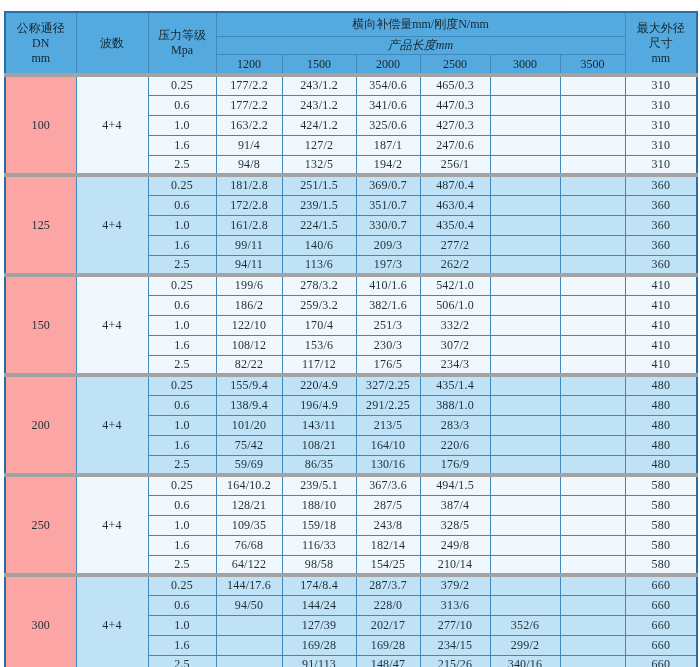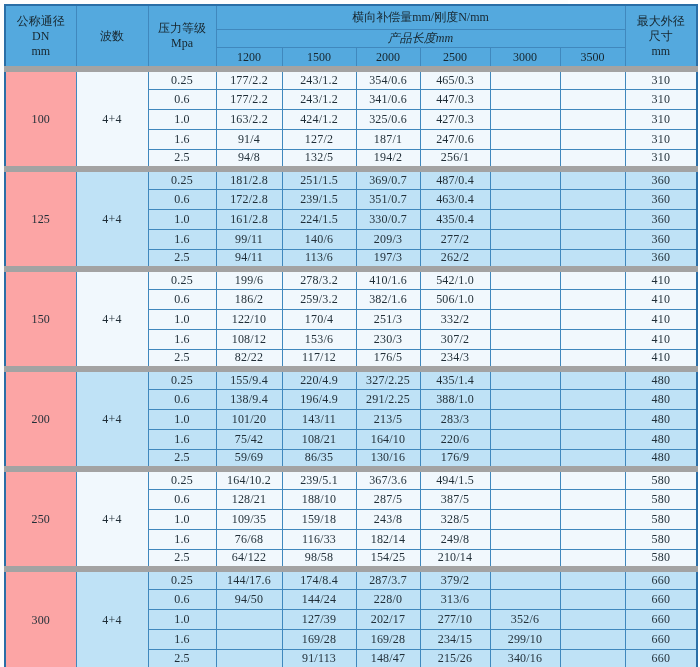--- a/index.html
+++ b/index.html
@@ -10,21 +10,21 @@
   body {
     width: 700px;
     height: 667px;
     overflow: hidden;
     font-family: "Liberation Serif", "DejaVu Serif", serif;
   }
   .sheet {
     box-sizing: border-box;
     width: 568px;
     height: 667px;
-    padding: 4px 4px;
+    padding: 11px 4px;
     background: #fdfdfd;
   }
   table.spec {
     border-collapse: collapse;
     table-layout: fixed;
     width: 692px;
     height: 658px;
     color: #1f2d36;
   }
   table.spec th, table.spec td {
@@ -50,21 +50,21 @@
   thead tr.h-sub th { height: 17px; font-style: italic; }
   thead tr.h-len th { height: 18px; }
   tbody tr { height: 20px; }
   tbody td { letter-spacing: 0.2px; }
   td.dn-cell {
     background: #fca5a5;
     font-size: 13px;
   }
   tr.band-pale td.data { background: #f1f8fd; }
   tr.band-light td.data { background: #bfe2f6; }
-  tr.group-start td { border-top: 6px solid #a3a3a3; }
+  tr.group-start td { border-top: 4px solid #a3a3a3; }
 </style>
 </head>
 <body>
 
 <div class="sheet">
   <table class="spec">
     <colgroup>
       <col style="width:71px">
         <col style="width:72px">
         <col style="width:68px">
@@ -320,21 +320,21 @@
           <td class="data">494/1.5</td>
           <td class="data"></td>
           <td class="data"></td>
           <td class="data">580</td>
         </tr>
         <tr class="band-pale">
           <td class="data">0.6</td>
           <td class="data">128/21</td>
           <td class="data">188/10</td>
           <td class="data">287/5</td>
-          <td class="data">387/5</td>
+          <td class="data">387/4</td>
           <td class="data"></td>
           <td class="data"></td>
           <td class="data">580</td>
         </tr>
         <tr class="band-pale">
           <td class="data">1.0</td>
           <td class="data">109/35</td>
           <td class="data">159/18</td>
           <td class="data">243/8</td>
           <td class="data">328/5</td>
@@ -393,21 +393,21 @@
           <td class="data">352/6</td>
           <td class="data"></td>
           <td class="data">660</td>
         </tr>
         <tr class="band-light">
           <td class="data">1.6</td>
           <td class="data"></td>
           <td class="data">169/28</td>
           <td class="data">169/28</td>
           <td class="data">234/15</td>
-          <td class="data">299/10</td>
+          <td class="data">299/2</td>
           <td class="data"></td>
           <td class="data">660</td>
         </tr>
         <tr class="band-light">
           <td class="data">2.5</td>
           <td class="data"></td>
           <td class="data">91/113</td>
           <td class="data">148/47</td>
           <td class="data">215/26</td>
           <td class="data">340/16</td>

